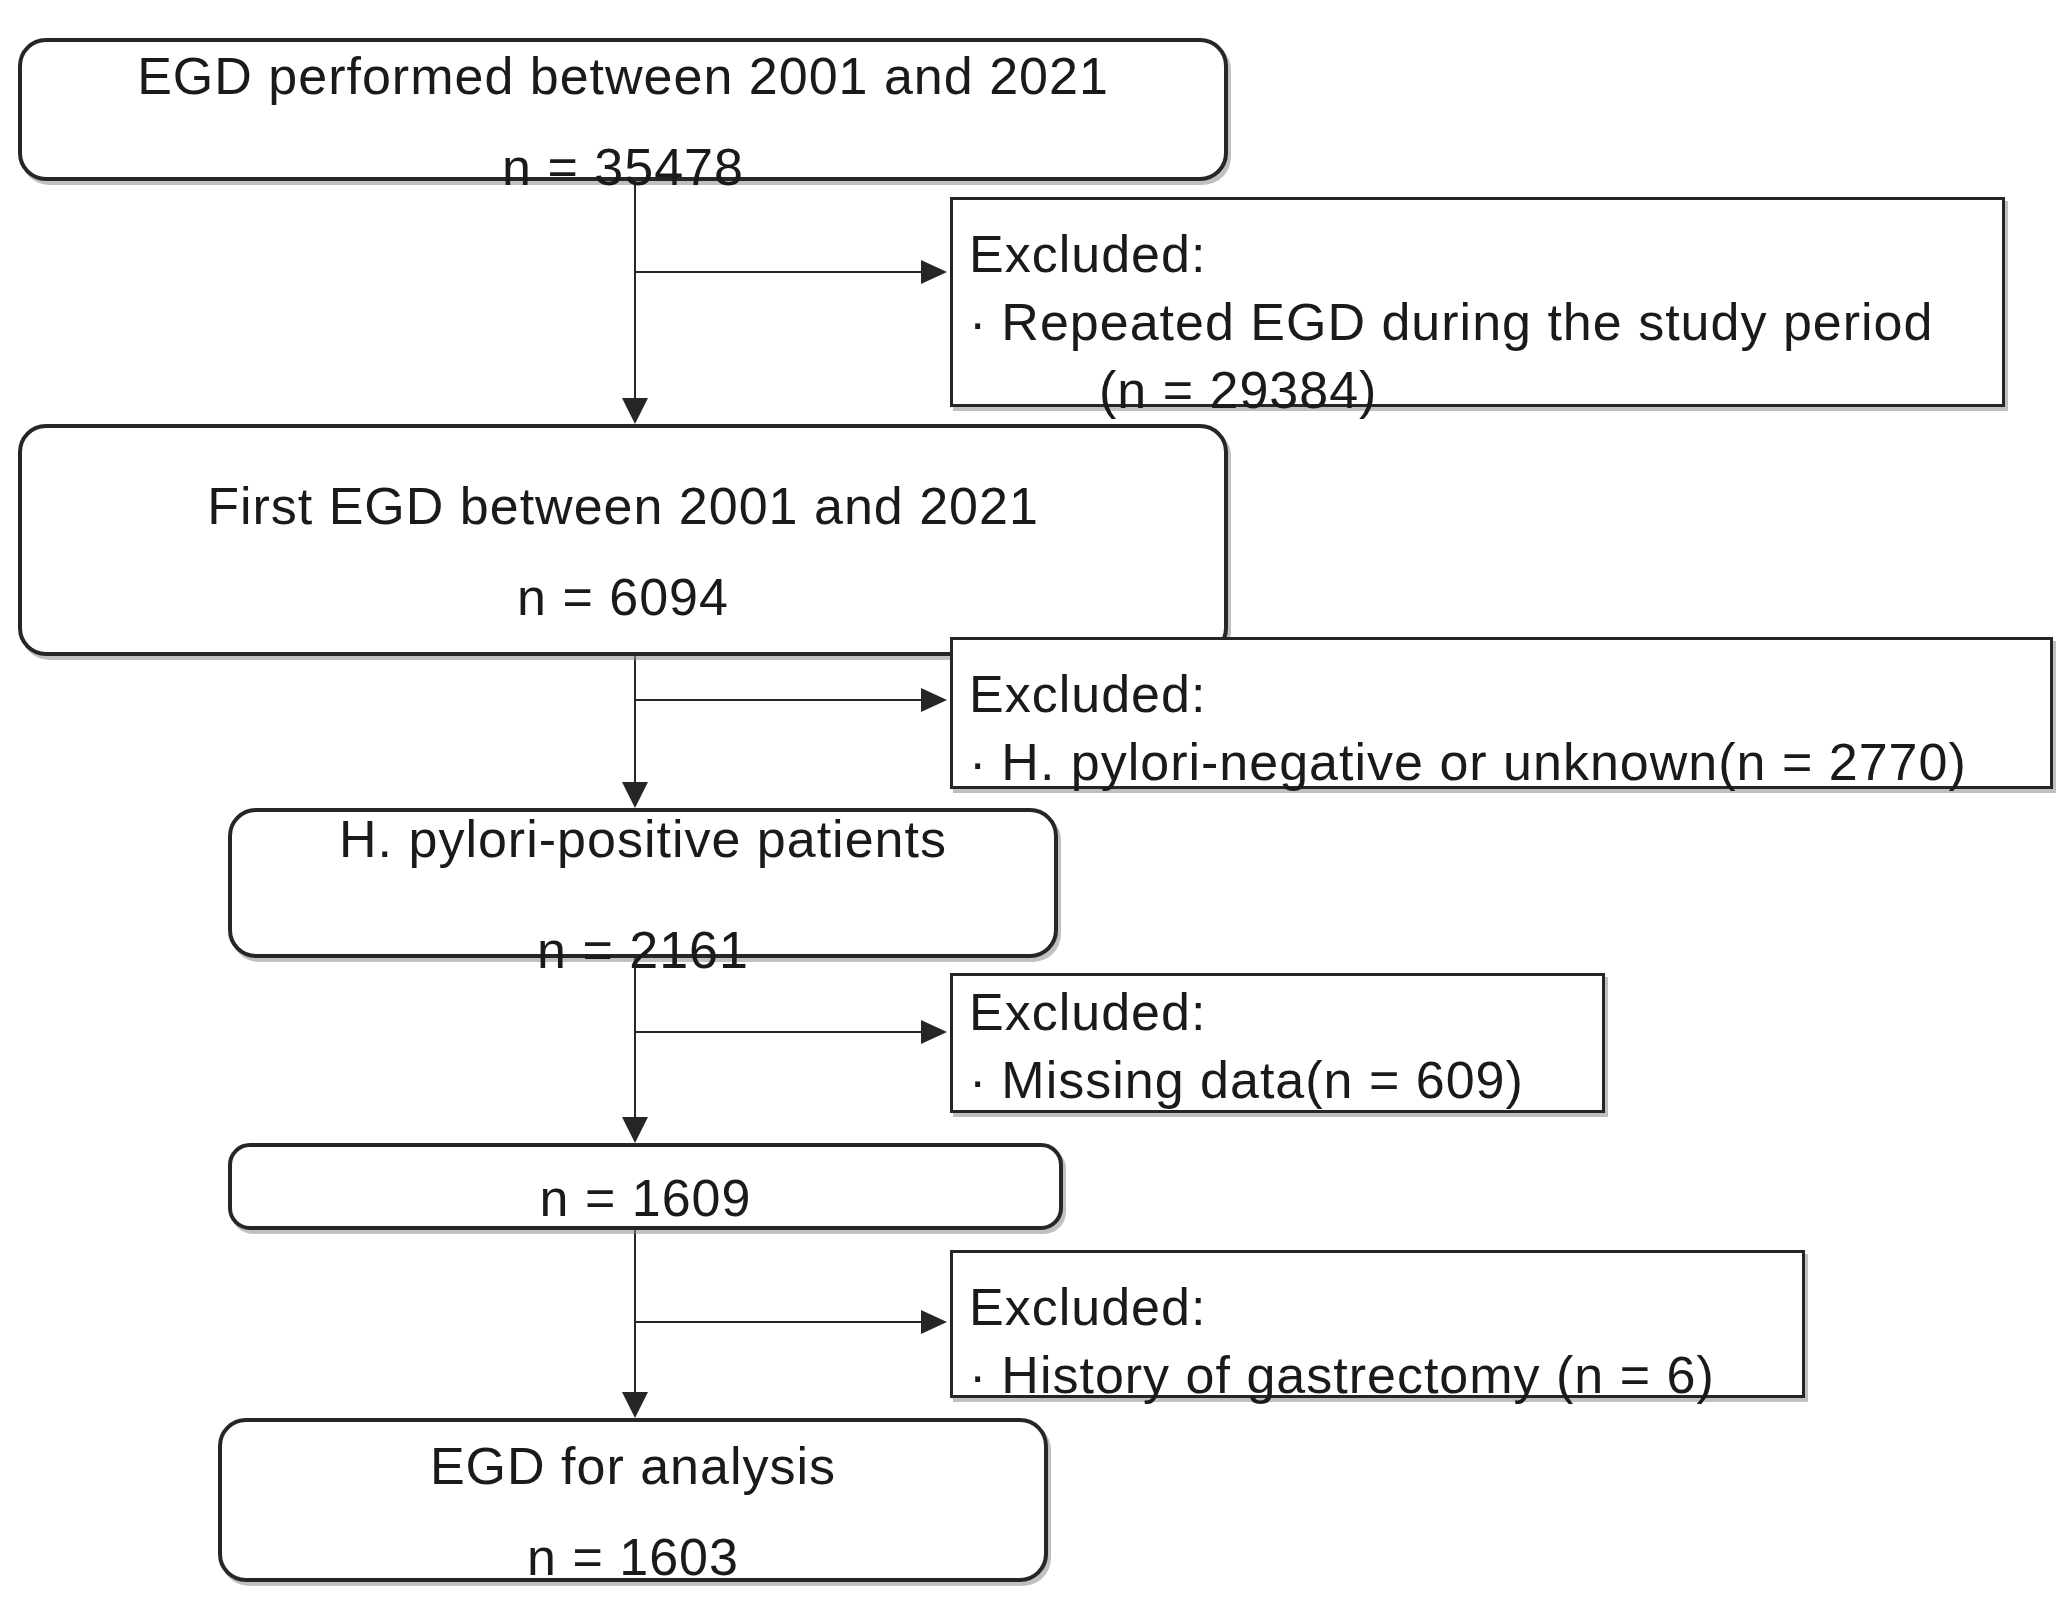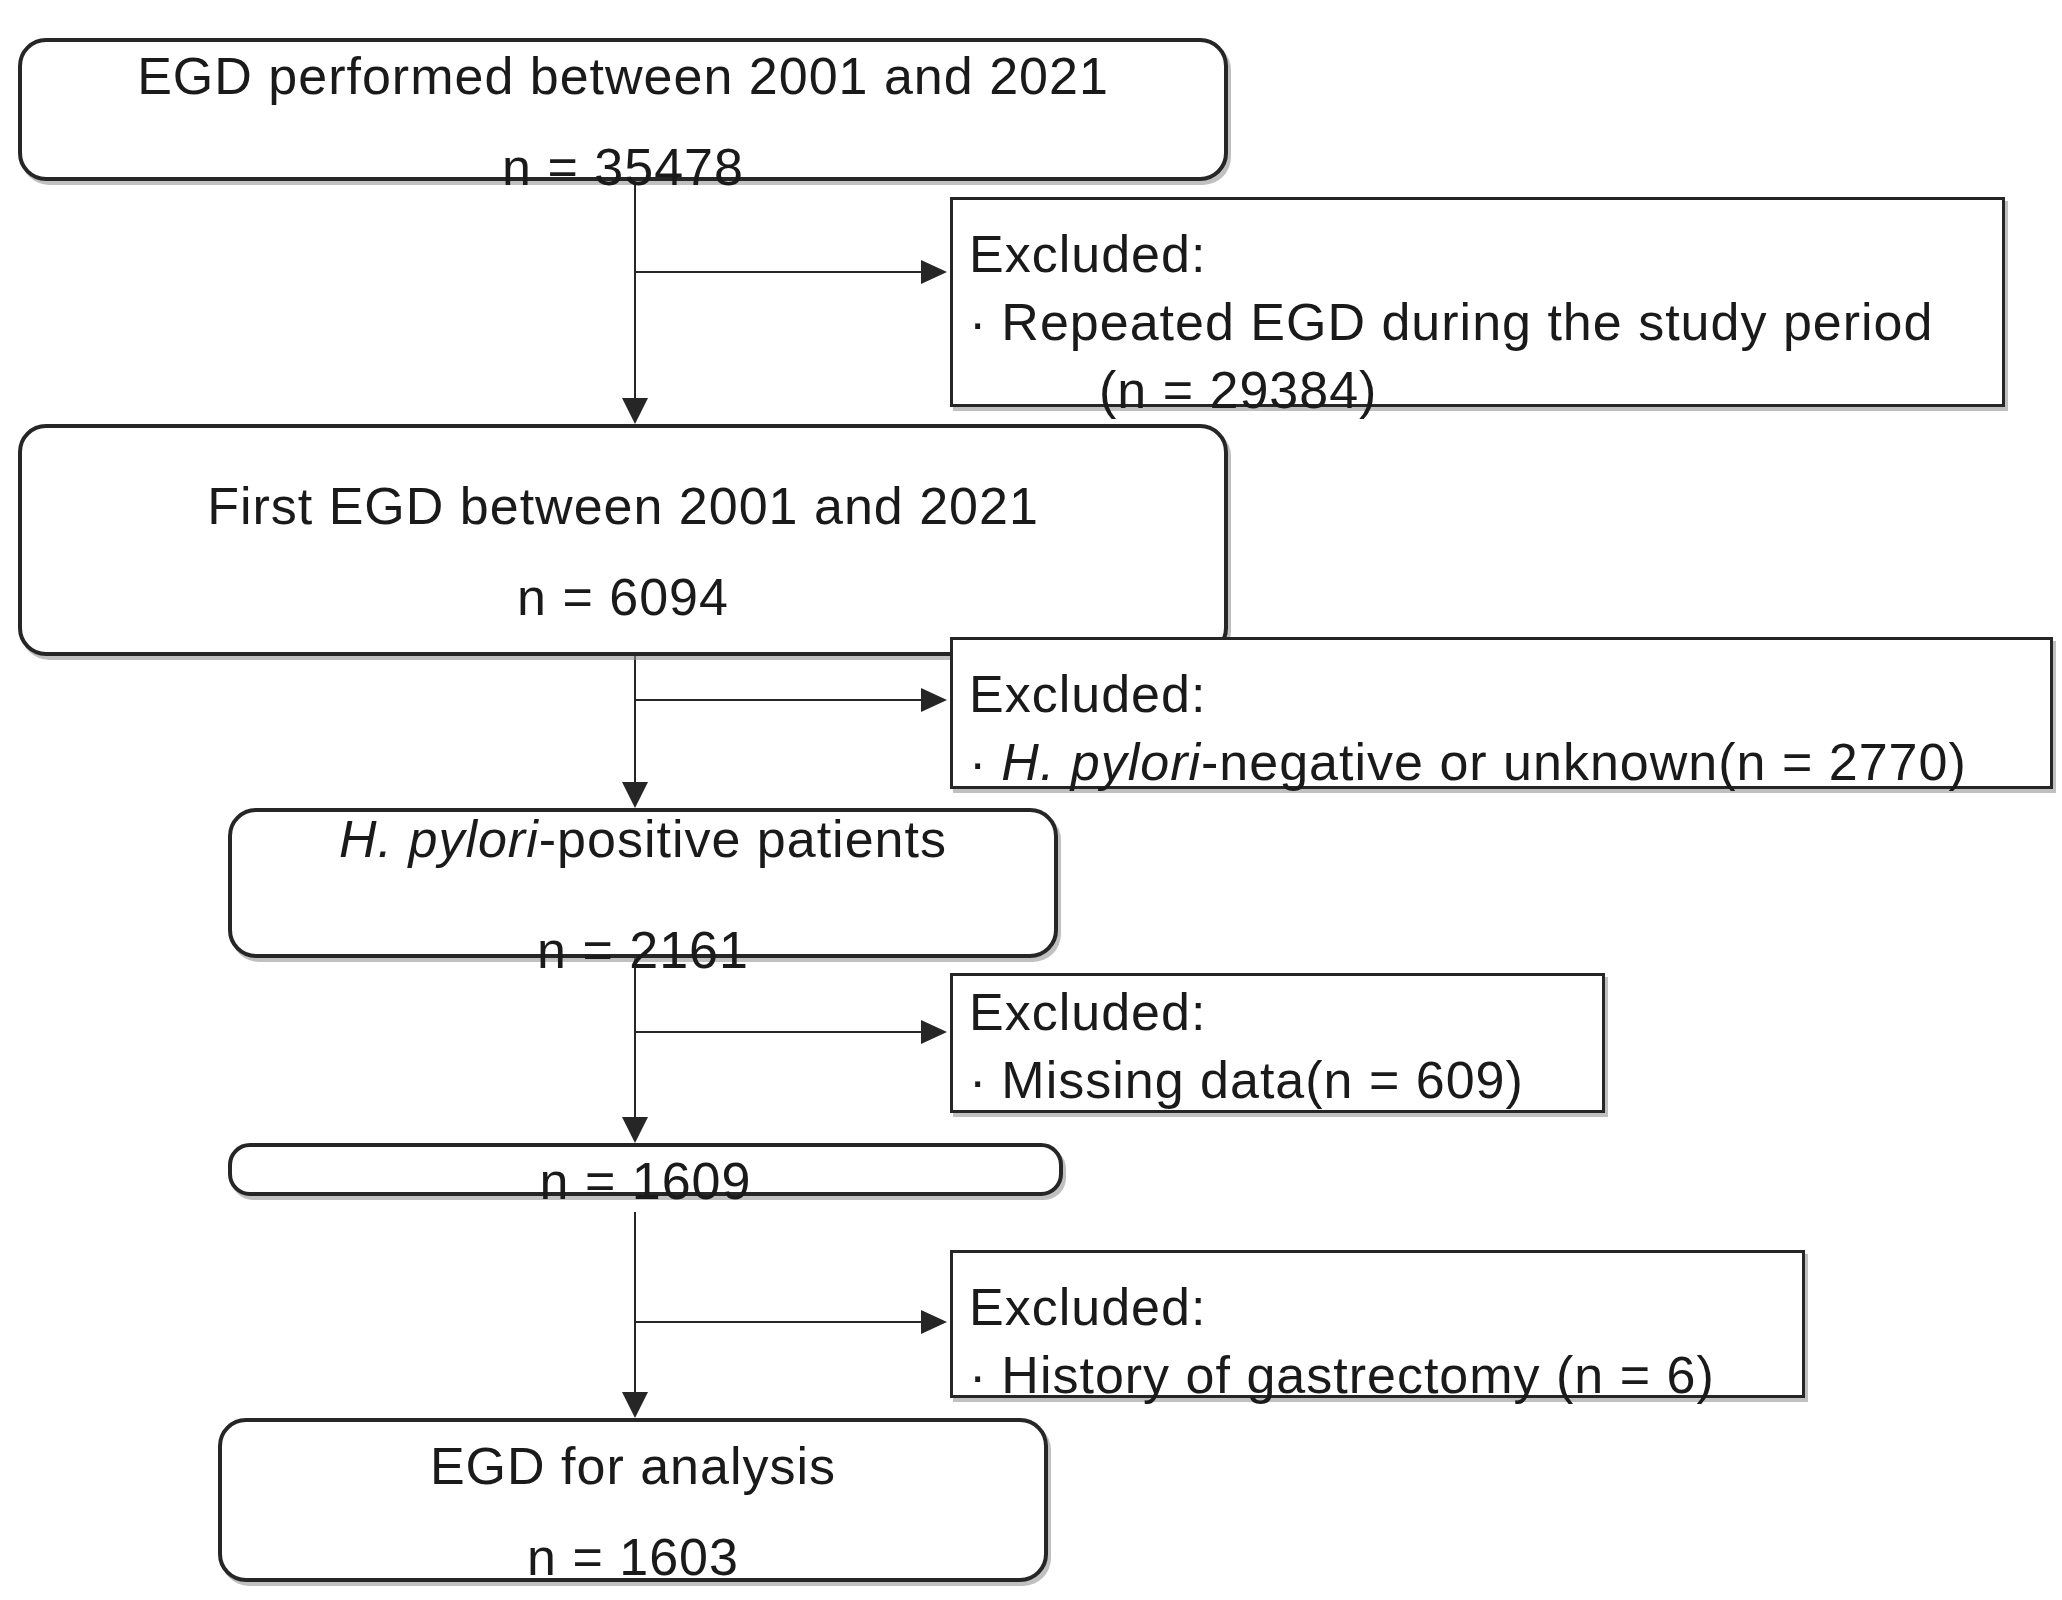--- a/index.html
+++ b/index.html
@@ -42,21 +42,21 @@
     background:var(--bg);
     border:3px solid var(--ink);
     padding:20px 16px;
     line-height:68px;
     box-shadow:3px 4px 0 var(--shadow);
     z-index:2;
   }
   .excl .row{display:block;white-space:nowrap;}
   .excl .indent{padding-left:130px;}
   .bullet{display:inline-block;margin-right:14px;}
-  .it{font-style:italic;text-align:right;}
+  .it{text-align:right;}
   
   .vline{position:absolute;width:2px;background:var(--ink);z-index:1;}
   .hline{position:absolute;height:2px;background:var(--ink);z-index:1;}
   .arrow-down{
     position:absolute;width:0;height:0;z-index:1;
     border-left:13px solid transparent;
     border-right:13px solid transparent;
     border-top:26px solid var(--ink);
   }
   .arrow-right{
@@ -110,21 +110,21 @@
   <div class="vline" style="left:634px;top:958px;height:160px;"></div>
   <div class="arrow-down" style="left:622px;top:1117px;"></div>
   <div class="hline" style="left:635px;top:1031px;width:288px;"></div>
   <div class="arrow-right" style="left:921px;top:1020px;"></div>
 
   <div class="excl" style="left:950px;top:973px;width:655px;height:140px;padding-top:2px;">
     <span class="row">Excluded:</span>
     <span class="row"><span class="bullet">·</span><span>Missing data(n = 609)</span></span>
   </div>
 
-  <div class="node" style="left:228px;top:1143px;width:835px;height:53px;border-radius:22px;">
+  <div class="node" style="left:228px;top:1143px;width:835px;height:87px;border-radius:22px;">
     <div class="line">n = 1609</div>
   </div>
 
   <div class="vline" style="left:634px;top:1212px;height:181px;"></div>
   <div class="arrow-down" style="left:622px;top:1392px;"></div>
   <div class="hline" style="left:635px;top:1321px;width:288px;"></div>
   <div class="arrow-right" style="left:921px;top:1310px;"></div>
 
   <div class="excl" style="left:950px;top:1250px;width:855px;height:148px;">
     <span class="row">Excluded:</span>

